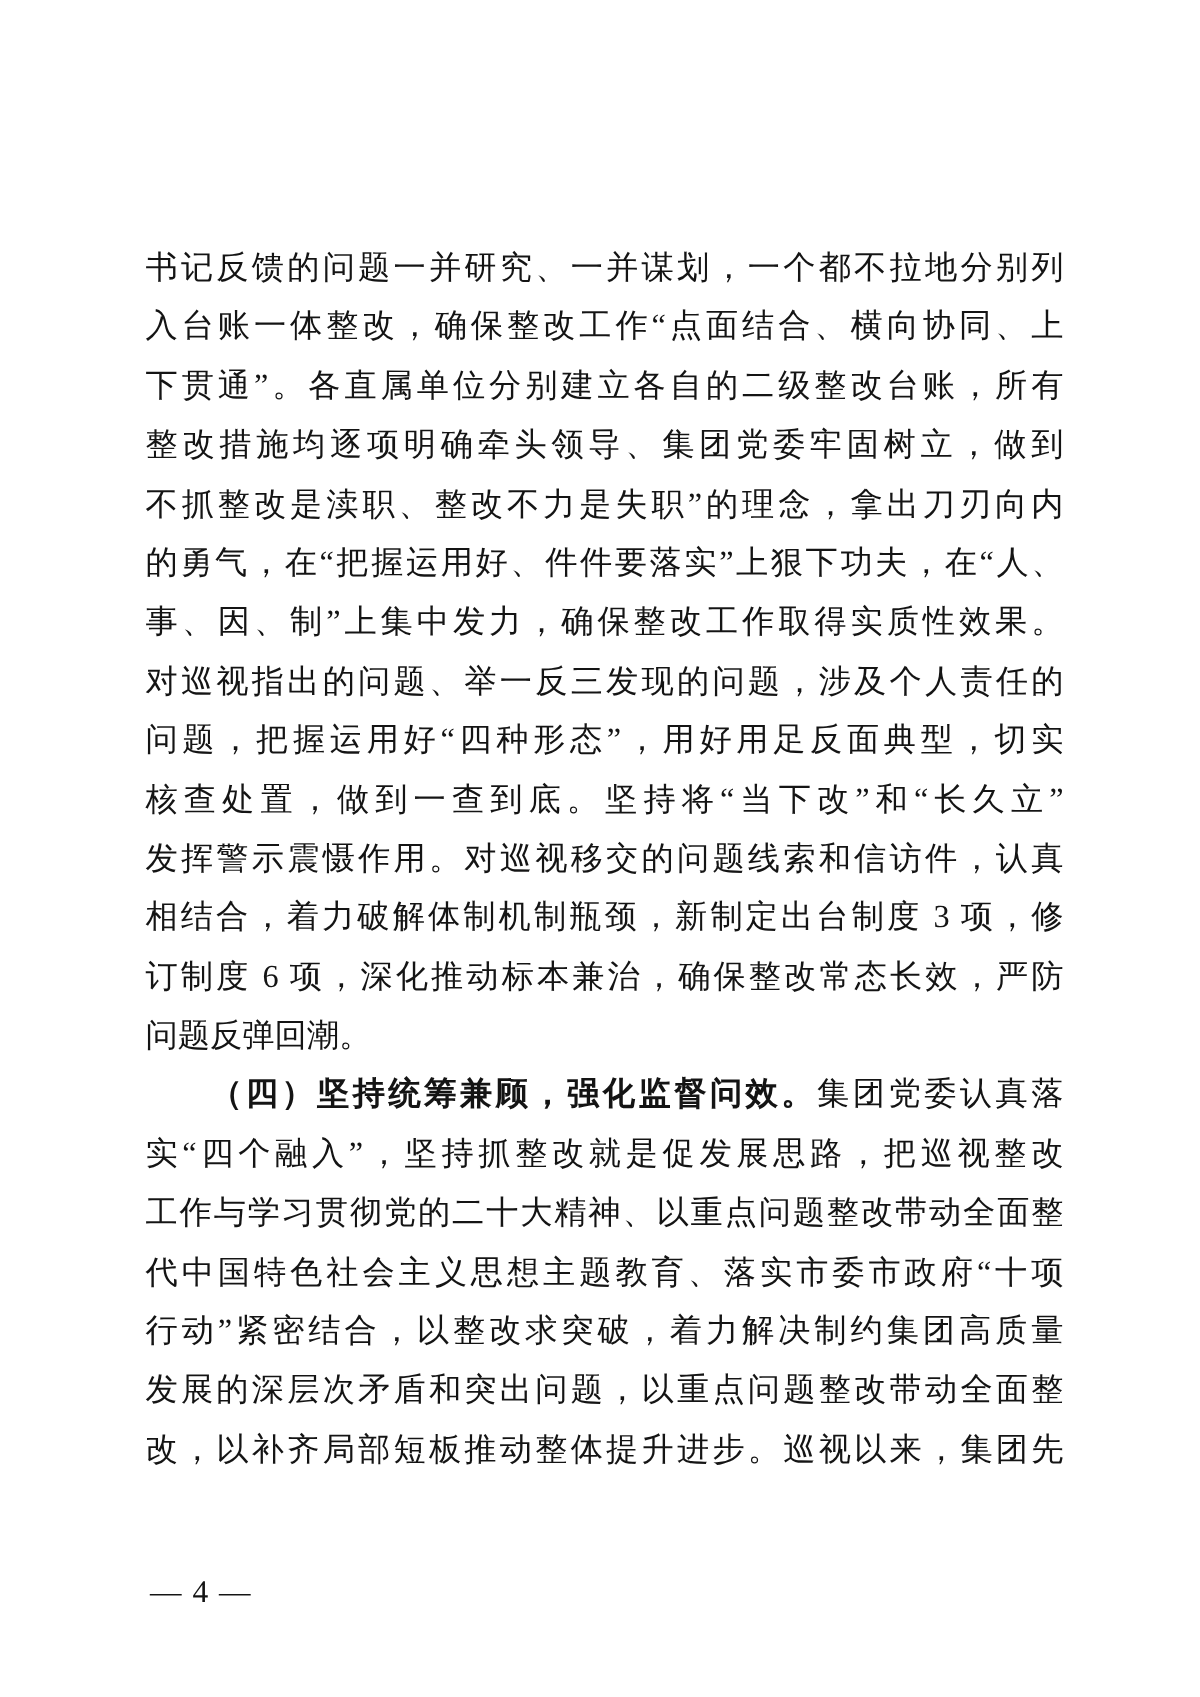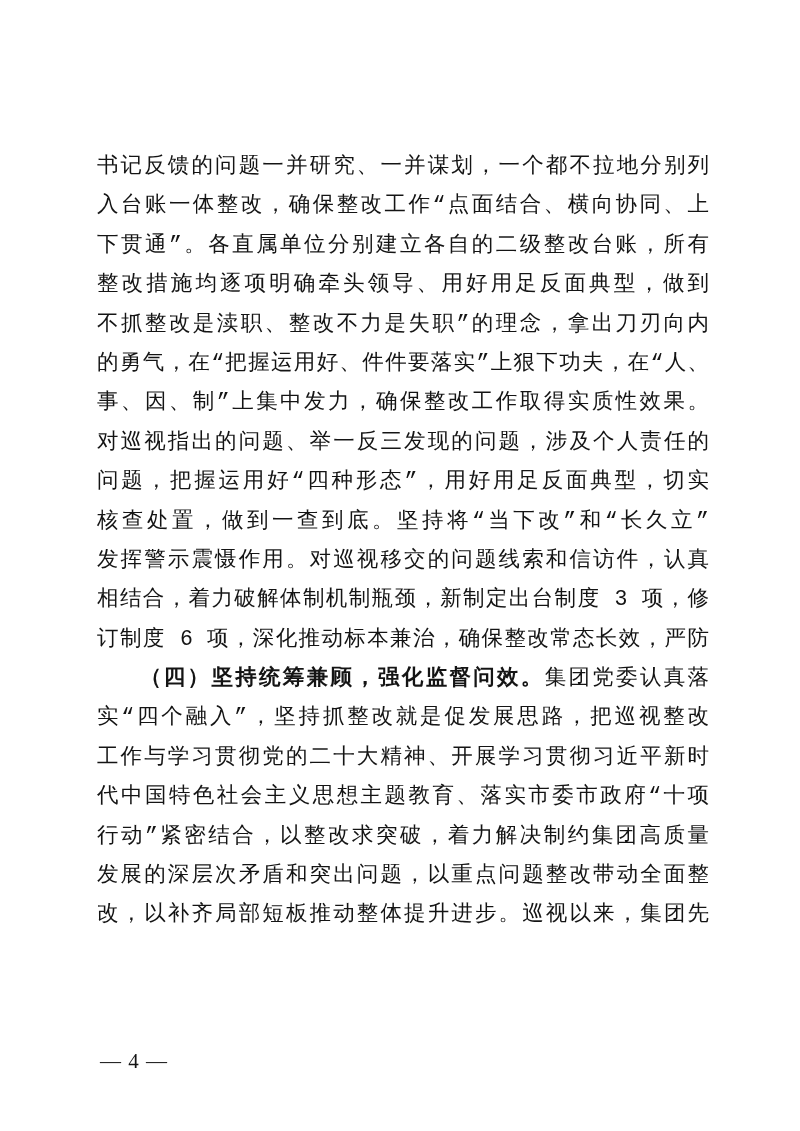--- a/index.html
+++ b/index.html
@@ -12,23 +12,22 @@
     width: 800px;
     height: 1131px;
     background: #ffffff;
     overflow: hidden;
     font-family: "Liberation Serif", "DejaVu Serif", serif;
     color: #141414;
   }
   .text-block {
     position: absolute;
     left: 97px;
-    top: 147px;
+    top: 159px;
     width: 612px;
-    font-family: Liberation Mono, monospace;
   }
   .line {
     height: 39.4px;
     line-height: 39.4px;
     font-size: 21.5px;
     white-space: nowrap;
     text-align: justify;
     text-align-last: justify;
     text-justify: inter-character;
   }
@@ -54,35 +53,36 @@
 </style>
 </head>
 <body>
 
 <div class="page">
   <div class="text-block">
       <div>
         <div class="line"><span>书记反馈的问题一并研究、一并谋划，一个都不拉地分别列</span></div>
         <div class="line"><span>入台账一体整改，确保整改工作“点面结合、横向协同、上</span></div>
         <div class="line"><span>下贯通”。各直属单位分别建立各自的二级整改台账，所有</span></div>
-        <div class="line"><span>整改措施均逐项明确牵头领导、用好用足反面典型，做到</span></div>
+        <div class="line"><span>整改措施均逐项明确牵头领导、集团党委牢固树立，做到</span></div>
         <div class="line"><span>不抓整改是渎职、整改不力是失职”的理念，拿出刀刃向内</span></div>
         <div class="line"><span>的勇气，在“把握运用好、件件要落实”上狠下功夫，在“人、</span></div>
         <div class="line"><span>事、因、制”上集中发力，确保整改工作取得实质性效果。</span></div>
         <div class="line"><span>对巡视指出的问题、举一反三发现的问题，涉及个人责任的</span></div>
         <div class="line"><span>问题，把握运用好“四种形态”，用好用足反面典型，切实</span></div>
         <div class="line"><span>核查处置，做到一查到底。坚持将“当下改”和“长久立”</span></div>
         <div class="line"><span>发挥警示震慑作用。对巡视移交的问题线索和信访件，认真</span></div>
         <div class="line"><span>相结合，着力破解体制机制瓶颈，新制定出台制度 3 项，修</span></div>
         <div class="line"><span>订制度 6 项，深化推动标本兼治，确保整改常态长效，严防</span></div>
+        <div class="line no-justify"><span>问题反弹回潮。</span></div>
       </div>
       <div>
         <div class="line indent"><span class="bold">（四）坚持统筹兼顾，强化监督问效。</span><span>集团党委认真落</span></div>
         <div class="line"><span>实“四个融入”，坚持抓整改就是促发展思路，把巡视整改</span></div>
-        <div class="line"><span>工作与学习贯彻党的二十大精神、开展学习贯彻习近平新时</span></div>
+        <div class="line"><span>工作与学习贯彻党的二十大精神、以重点问题整改带动全面整</span></div>
         <div class="line"><span>代中国特色社会主义思想主题教育、落实市委市政府“十项</span></div>
         <div class="line"><span>行动”紧密结合，以整改求突破，着力解决制约集团高质量</span></div>
         <div class="line"><span>发展的深层次矛盾和突出问题，以重点问题整改带动全面整</span></div>
         <div class="line"><span>改，以补齐局部短板推动整体提升进步。巡视以来，集团先</span></div>
       </div>
     </div>
   <div class="page-number">— 4 —</div>
 </div>
 
 </body></html>

